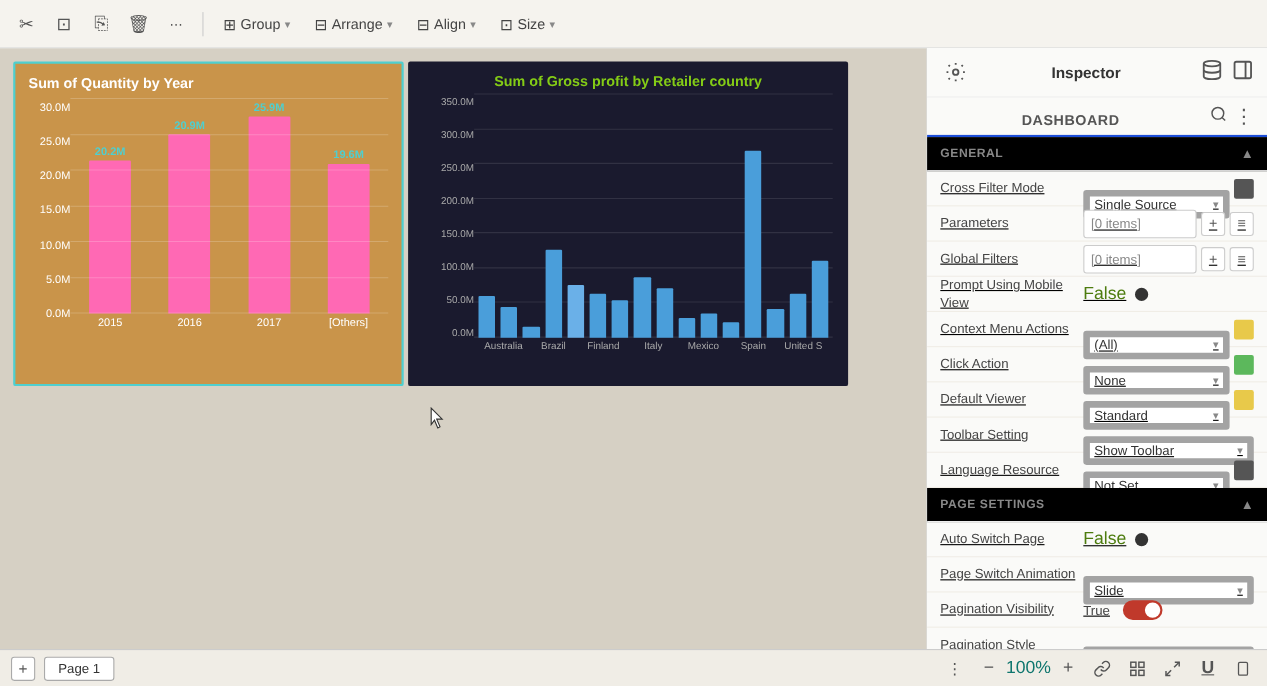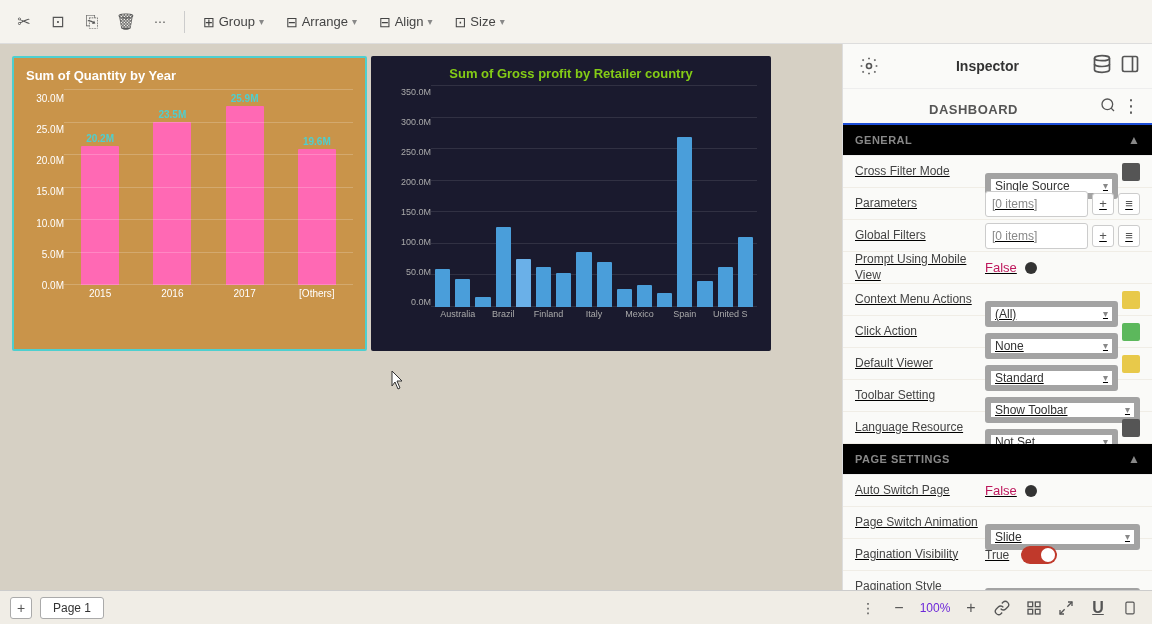--- a/index.html
+++ b/index.html
@@ -203,21 +203,21 @@
     }
     .zoom-controls {
       display: flex; align-items: center; gap: 4px;
     }
     .zoom-btn {
       width: 22px; height: 22px;
       display: flex; align-items: center; justify-content: center;
       cursor: pointer; font-size: 16px; color: #555;
     }
     .zoom-level {
-      font-size: 12px; color: #6d28d9; min-width: 42px; text-align: center;
+      font-size: 16px; color: #0f766e; min-width: 42px; text-align: center;
     }
 
     
     .right-panel {
       width: 310px;
       background: #fafaf8;
       border-left: 1px solid #ddd;
       display: flex;
       flex-direction: column;
       flex-shrink: 0;
@@ -355,21 +355,21 @@
       flex-shrink: 0;
     }
     .prop-toggle-knob {
       width: 14px; height: 14px;
       border-radius: 50%;
       background: white;
       position: absolute;
       top: 2px;
     }
     .prop-false-label {
-      font-size: 13px; color: #be185d; margin-right: 4px;
+      font-size: 16px; color: #4d7c0f; margin-right: 4px;
     }
     .prop-true-label {
       font-size: 12px; color: #444; margin-right: 4px;
     }
     .dot-indicator {
       width: 12px; height: 12px;
       border-radius: 50%;
       flex-shrink: 0;
     }
 
@@ -439,21 +439,21 @@
                 <div style="border-top:1px solid rgba(255,255,255,0.2);"></div>
                 <div style="border-top:1px solid rgba(255,255,255,0.2);"></div>
               </div>
 
               <div class="bar-group">
                 <span class="bar-label">20.2M</span>
                 <div class="bar-rect" style="height:139px;"></div>
               </div>
 
               <div class="bar-group">
-                <span class="bar-label">23.5M</span>
+                <span class="bar-label">20.9M</span>
                 <div class="bar-rect" style="height:163px;"></div>
               </div>
 
               <div class="bar-group">
                 <span class="bar-label">25.9M</span>
                 <div class="bar-rect" style="height:179px;"></div>
               </div>
 
               <div class="bar-group">
                 <span class="bar-label">19.6M</span>

